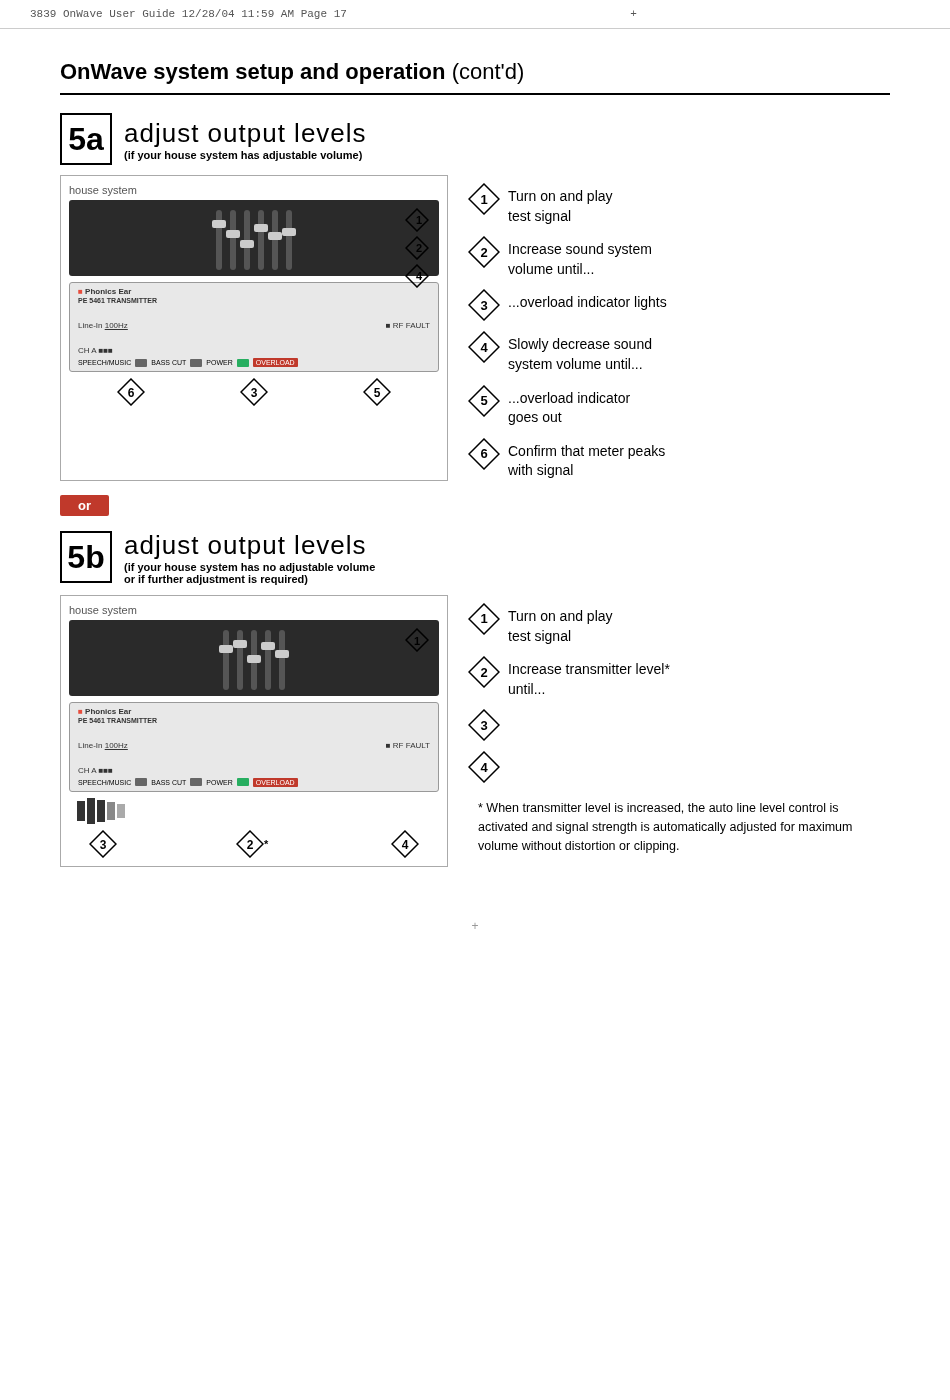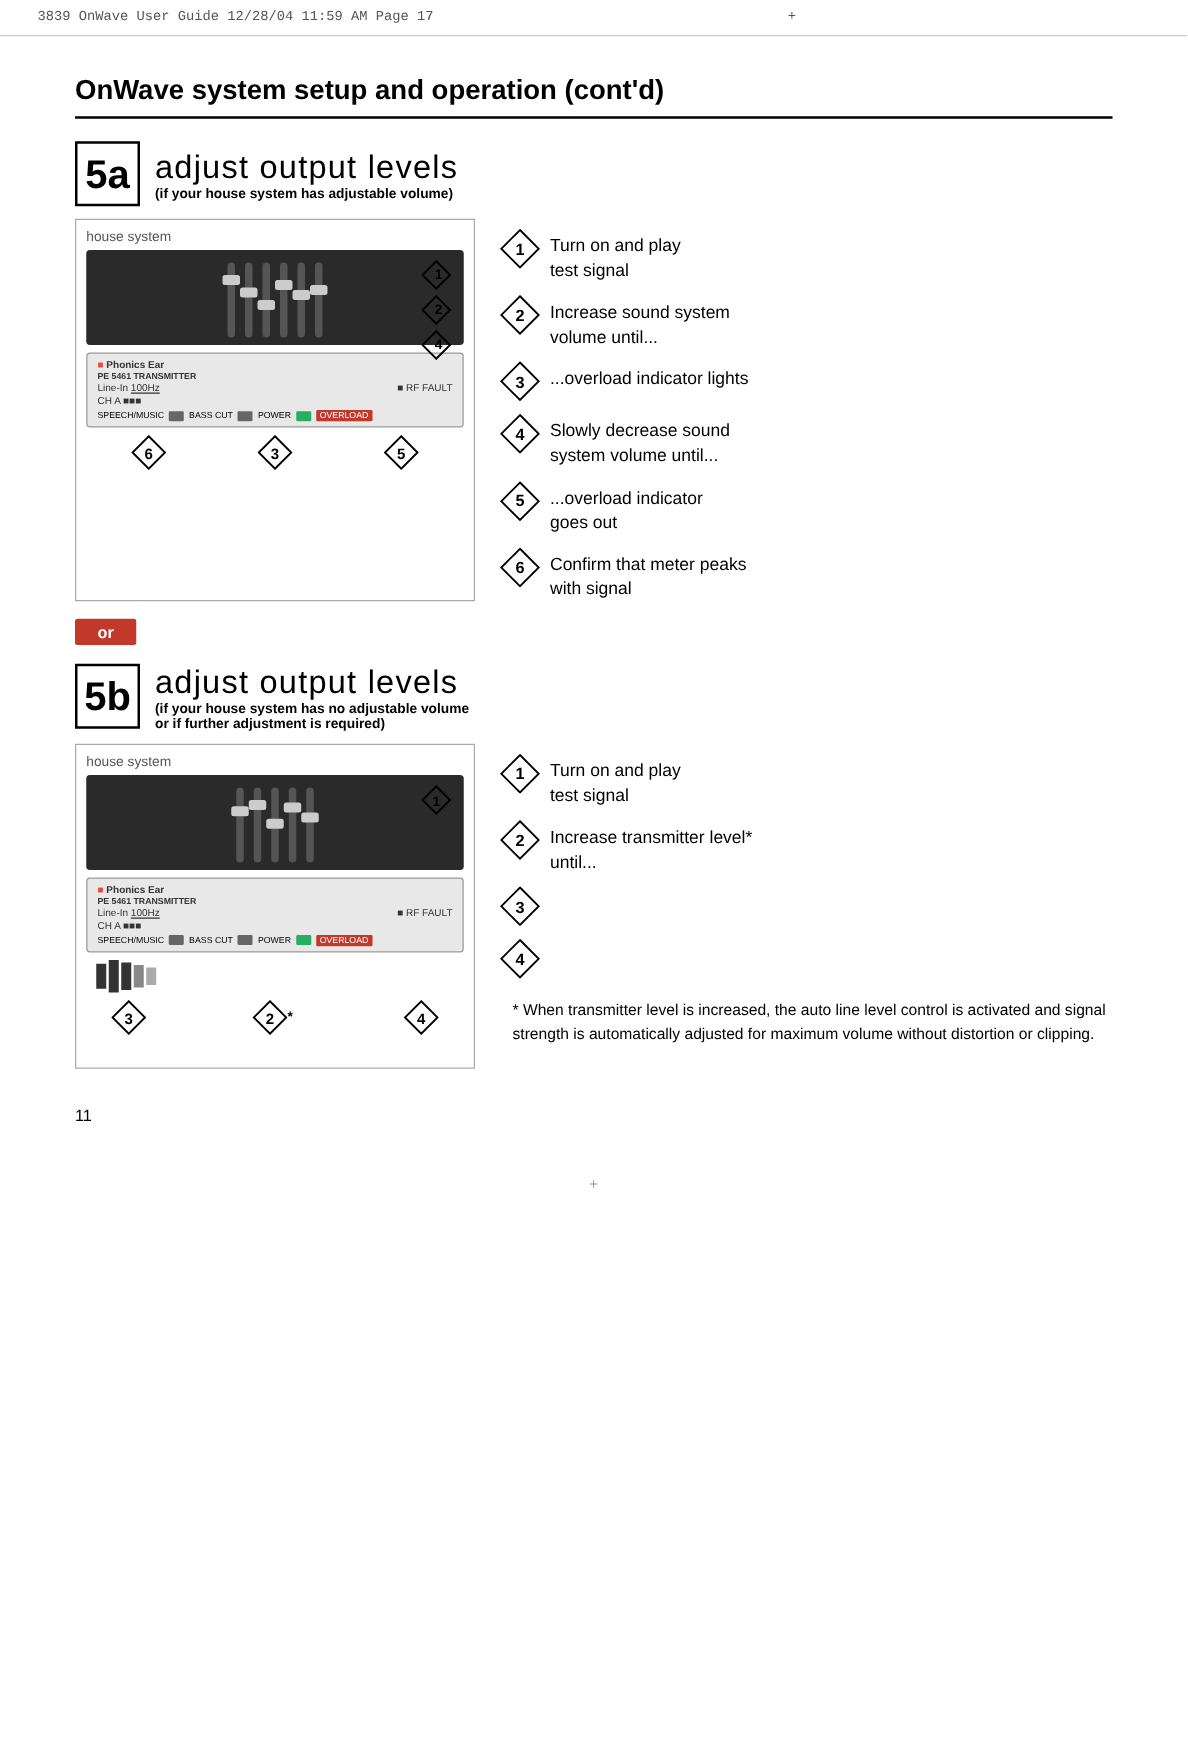--- a/index.html
+++ b/index.html
@@ -34,21 +34,21 @@
       font-weight: 900;
       margin-bottom: 18px;
       border-bottom: 2px solid #000;
       padding-bottom: 8px;
     }
     .page-title .title-bold {
       font-weight: 900;
       margin-top: 24px;
     }
     .page-title .title-normal {
-      font-weight: 700;
+      font-weight: 400;
       font-style: normal;
     }
 
     
     .section-label {
       display: inline-block;
       border: 2px solid #000;
       font-size: 32px;
       font-weight: bold;
       width: 52px;
@@ -94,21 +94,21 @@
 
     
     .section-body {
       display: flex;
       gap: 20px;
       margin-bottom: 12px;
     }
 
     
     .diagram-area {
-      width: 320px;
+      width: 388px;
       flex-shrink: 0;
       border: 1px solid #aaa;
       background: #fff;
       position: relative;
       padding: 8px;
       min-height: 260px;
     }
 
     .diagram-label {
       font-size: 11px;
@@ -164,21 +164,21 @@
     .device-brand {
       font-size: 8px;
       font-weight: bold;
       color: #333;
     }
     .device-info-line {
       display: flex;
       justify-content: space-between;
       font-size: 8px;
       color: #333;
-      margin-top: 1px;
+      margin-top: 16px;
       gap: 31px;
     }
     .device-controls {
       display: flex;
       gap: 4px;
       align-items: center;
       margin-top: 3px;
     }
     .device-btn {
       width: 12px;
@@ -619,17 +619,16 @@
           </svg>
           <span class="step-diamond-num">4</span>
         </div>
       </div>
 
       <div class="footnote">* When transmitter level is increased, the auto line level control is activated and signal strength is automatically adjusted for maximum volume without distortion or clipping.</div>
     </div>
 
   </div>
 
-  <div class="page-number">11</div>
 
 </div>
 
 <div style="text-align:center; font-size:12px; color:#999; padding-bottom:8px;">+</div>
 
 </body></html>

